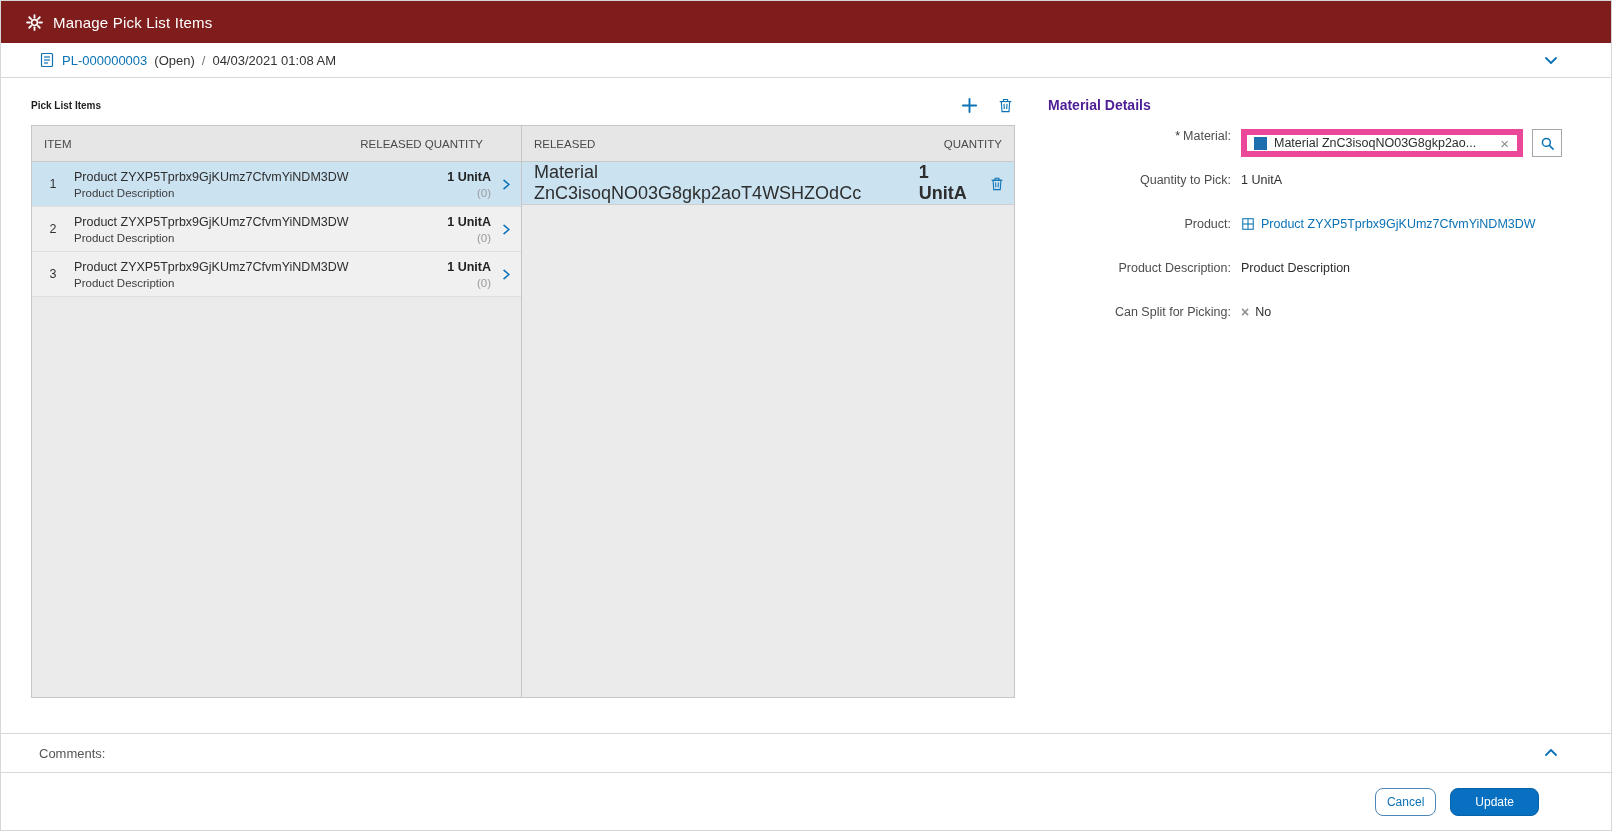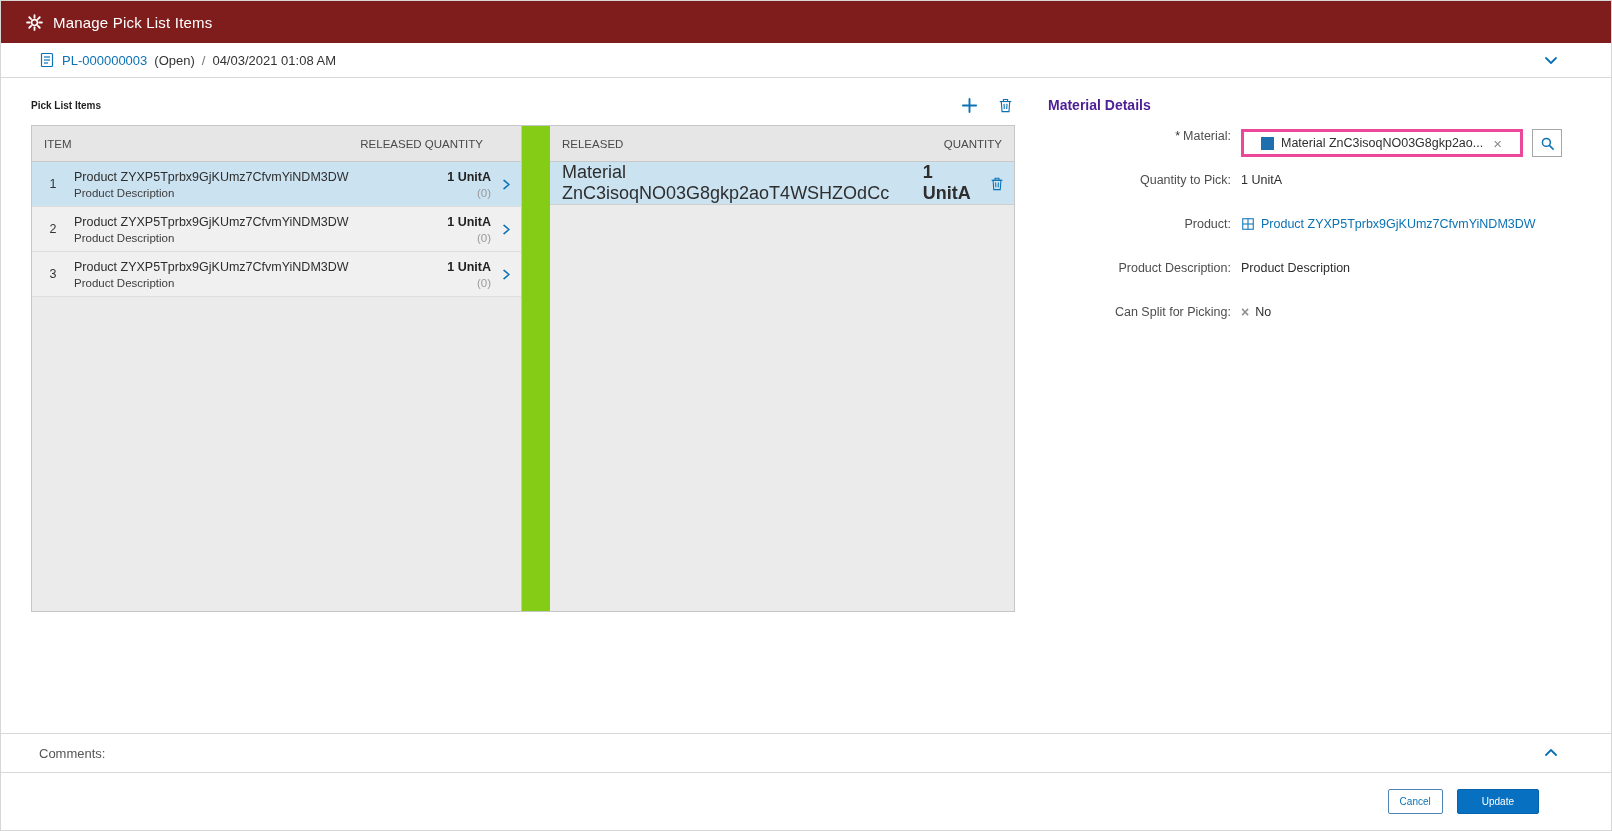--- a/index.html
+++ b/index.html
@@ -24,21 +24,21 @@
   .sep { color:#777; }
   .chev-btn { background:none; border:none; padding:2px; cursor:pointer; display:flex; }
 
   
   .main { flex:0 0 655px; display:flex; padding:12px 40px 0 30px; }
   .left-col { flex:0 0 984px; display:flex; flex-direction:column; }
   .toolbar { display:flex; align-items:center; height:30px; margin-bottom:5px; }
   .section-title { font-size:10px; font-weight:600; color:#1f1f1f; margin:0; }
   .icon-btn { background:none; border:none; padding:2px; margin-left:16px; cursor:pointer; display:flex; align-items:center; }
 
-  .tables { display:flex; height:487px; border:1px solid #c6c6c6; background:#84cc16;gap:28px; }
+  .tables { display:flex; height:573px; border:1px solid #c6c6c6; background:#0369a1; }
   .panel { display:flex; flex-direction:column; min-width:0; }
   .panel.items { flex:0 0 490px; border-right:1px solid #c6c6c6; }
   .panel.materials { flex:1; }
   .thead { flex:0 0 36px; background:#e6e6e6; border-bottom:1px solid #c9c9c9; display:flex; align-items:center; padding:0 12px; font-size:11.5px; color:#4a4a4a; }
   .tbody-fill { flex:1; background:#ebebeb; }
 
   .item-row { flex:0 0 45px; display:flex; align-items:center; background:#f0f0f0; border-bottom:1px solid #dedede; cursor:pointer; }
   .item-row.selected { background:#cbe2f1; }
   .row-num { flex:0 0 42px; text-align:center; font-size:12.5px; color:#333; }
   .row-main { flex:1; min-width:0; padding-right:8px; }
@@ -53,31 +53,31 @@
   .material-row .qty { font-weight:bold; margin-left:auto; }
   .material-row .trash-btn { background:none; border:none; margin-left:10px; padding:0; display:flex; cursor:pointer; }
 
   
   .right-col { flex:1; margin-left:33px; min-width:0; }
   .details-title { font-size:14px; font-weight:600; color:#4c1d95; margin:7px 0 16px 0; }
   .field-row { display:flex; align-items:flex-start; min-height:28px; margin-bottom:16px; }
   .field-label { flex:0 0 193px; text-align:right; font-size:12.5px; color:#4d4d4d; padding-right:10px; }
   .req { color:#333; margin-right:3px; }
   .field-value { display:flex; align-items:center; gap:6px; font-size:12.5px; color:#2e2e2e; min-width:0; }
-  .combobox { width:282px; height:28px; border:3px solid #ec4899; background:#fff; display:flex; align-items:center; gap:7px; padding:0 17px; cursor:pointer; }
+  .combobox { width:282px; height:28px; border:6px solid #ec4899; background:#fff; display:flex; align-items:center; gap:7px; padding:0 7px; cursor:pointer; }
   .mat-swatch { width:13px; height:13px; background:#1d6fae; flex:0 0 auto; }
   .combo-text { flex:1; font-size:12.5px; color:#2e2e2e; white-space:nowrap; overflow:hidden; }
   .clear-x { color:#8a8a8a; font-size:15px; line-height:1; cursor:pointer; padding:0 1px; }
   .search-btn { width:30px; height:28px; border:1px solid #a6a6a6; background:#fff; margin-left:3px; display:flex; align-items:center; justify-content:center; cursor:pointer; }
   .split-x { color:#8f8f8f; font-size:14px; font-weight:bold; line-height:1; }
 
   
   .comments { flex:0 0 40px; border-top:1px solid #d9d9d9; border-bottom:1px solid #d9d9d9; display:flex; align-items:center; padding:0 50px 0 38px; color:#555; }
   .footer { flex:1; display:flex; align-items:center; justify-content:flex-end; gap:14px; padding-right:72px; }
-  .btn { font-family:inherit; font-size:10px; border-radius:2px; cursor:pointer; }
+  .btn { font-family:inherit; font-size:12px; border-radius:8px; cursor:pointer; }
   .btn-cancel { background:#fff; border:1px solid #4f86b8; color:#0b72b5; padding:6px 11px; }
   .btn-update { background:#0870c0; border:1px solid #0663ab; color:#fff; padding:6px 24px; }
 </style>
 </head>
 <body>
 
 <div class="app">
 
   <div class="topbar">
     <span class="icon">

